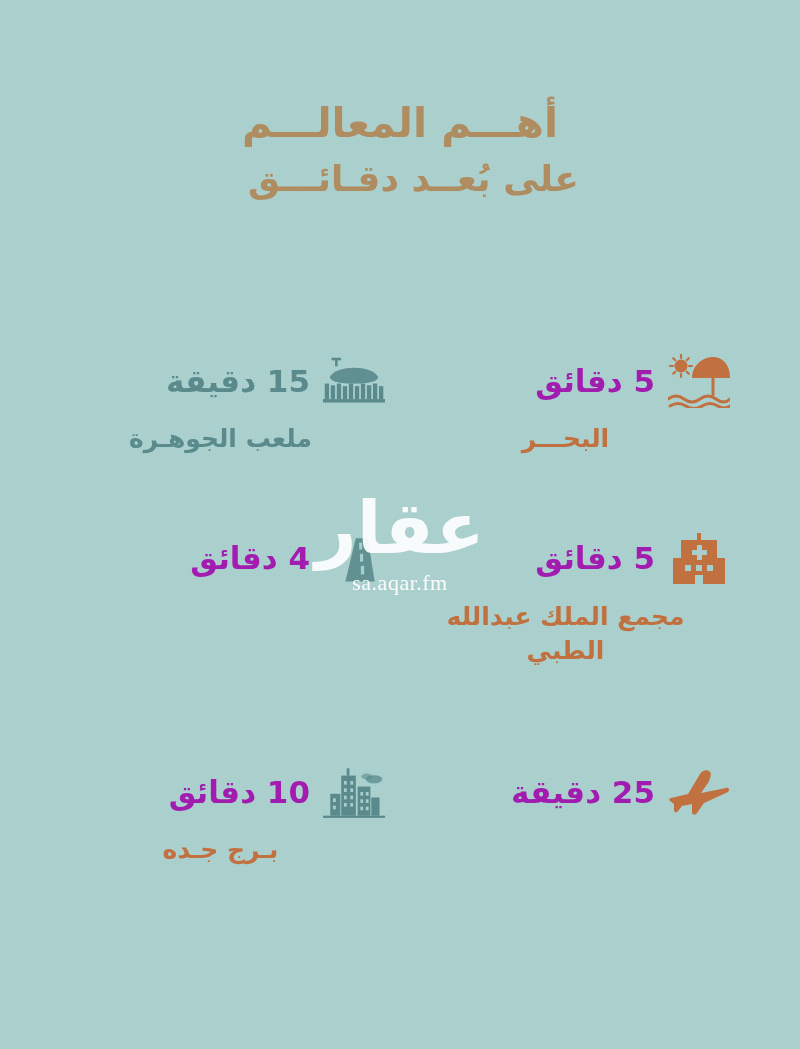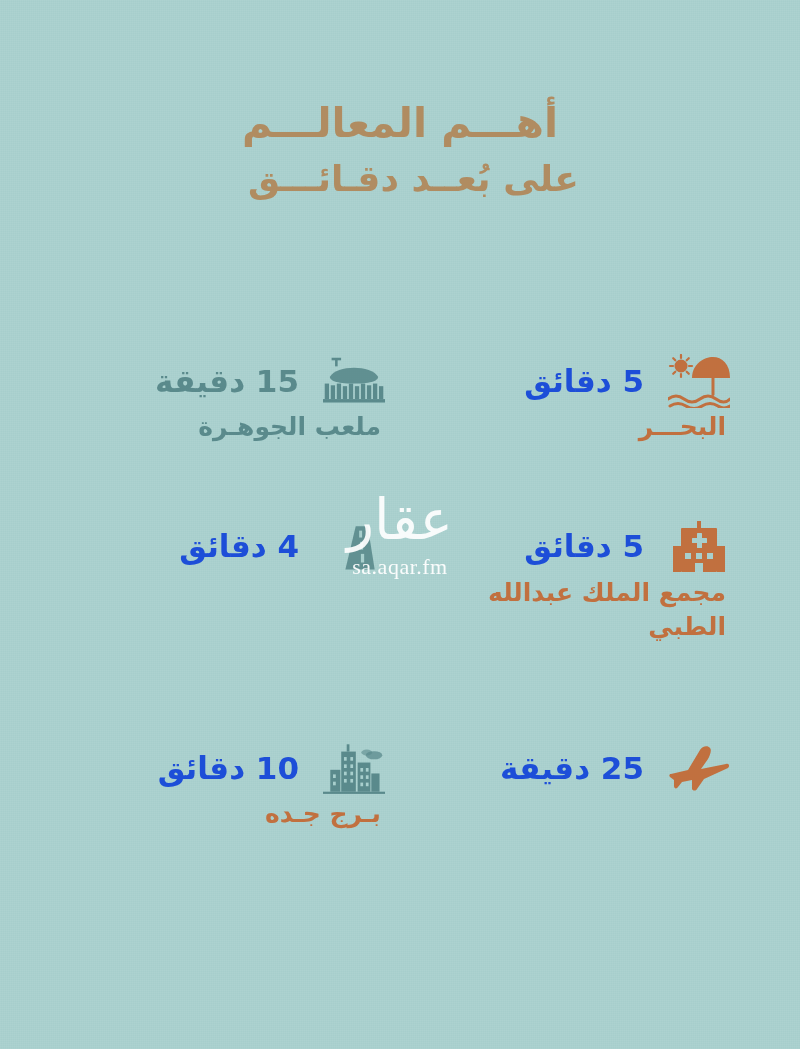--- a/index.html
+++ b/index.html
@@ -76,47 +76,48 @@
     direction: rtl;
   }
   .cell.right { padding-right: 20px; }
   .cell.left  { padding-right: 20px; }
 
   .cell-top {
     display: flex;
     flex-direction: row;
     align-items: center;
     justify-content: flex-start;
-    gap: 24px;
+    gap: 13px;
     direction: rtl;
   }
   .icon {
     width: 62px;
     height: 58px;
     display: flex;
     align-items: center;
     justify-content: center;
     flex: 0 0 auto;
   }
   .icon svg { display:block; }
   .duration {
     font-size: 31px;
     font-weight: 700;
-    color: #1d4ed8;
+    color: #a21caf;
     white-space: nowrap;
     line-height: 1;
     direction: rtl;
   }
   .place {
+    margin-top: 12px;
     font-size: 25px;
     font-weight: 700;
     color: #c1703f;
     line-height: 1.35;
     direction: rtl;
-    text-align: right;
+    text-align: center;
     padding-right: 4px;
   }
 
   
   .row-1 { margin-bottom: 74px; }
   .row-2 { margin-bottom: 96px; }
   .row-3 { margin-bottom: 0; }
 
   .cell.teal .duration,
   .cell.teal .place { color: #5a8a8c; }
@@ -126,22 +127,22 @@
     position: absolute;
     top: 492px;
     left: 0;
     right: 0;
     text-align: center;
     color: #ffffff;
     pointer-events: none;
     z-index: 5;
   }
   .watermark .wm-logo {
-    font-size: 56px;
-    font-weight: 400;
+    font-size: 72px;
+    font-weight: 700;
     letter-spacing: 2px;
     line-height: 1;
     direction: rtl;
     opacity: 0.92;
   }
   .watermark .wm-url {
     font-size: 22px;
     letter-spacing: 0.5px;
     margin-top: 6px;
     direction: ltr;

